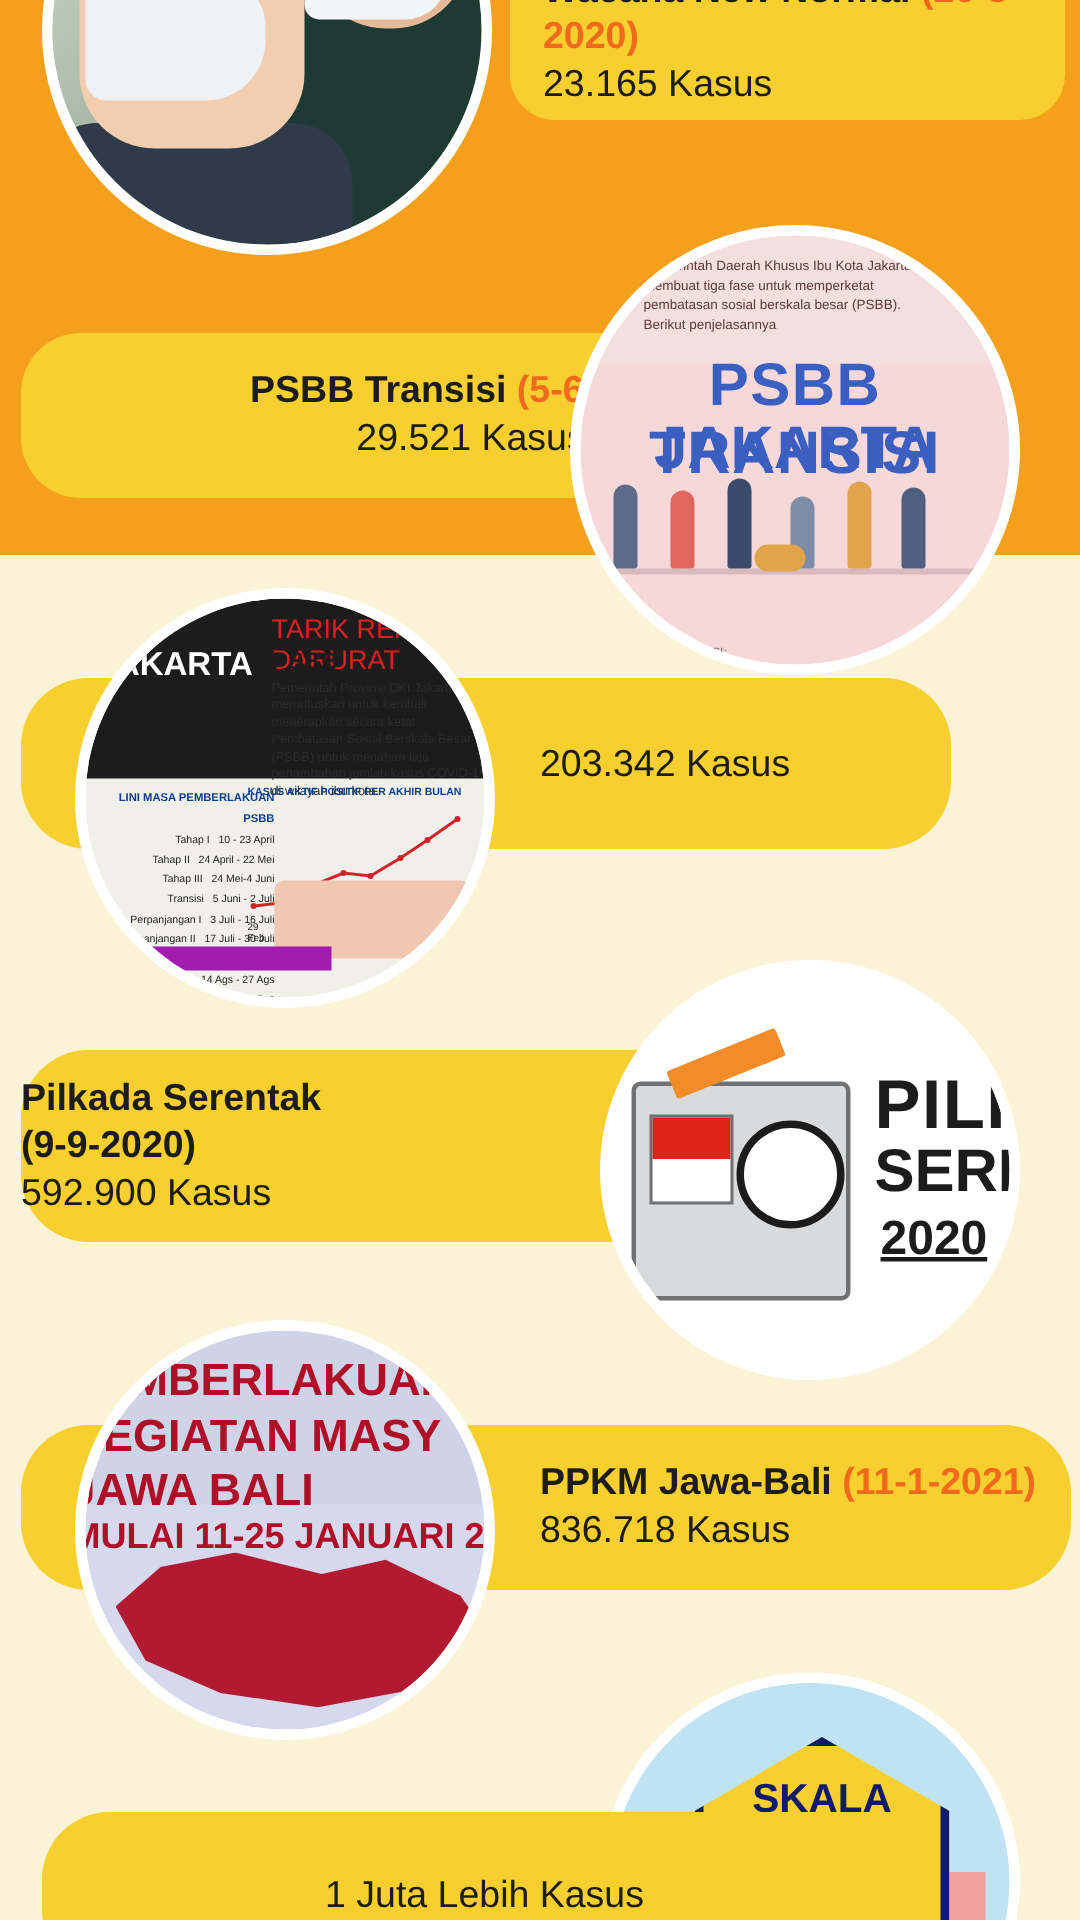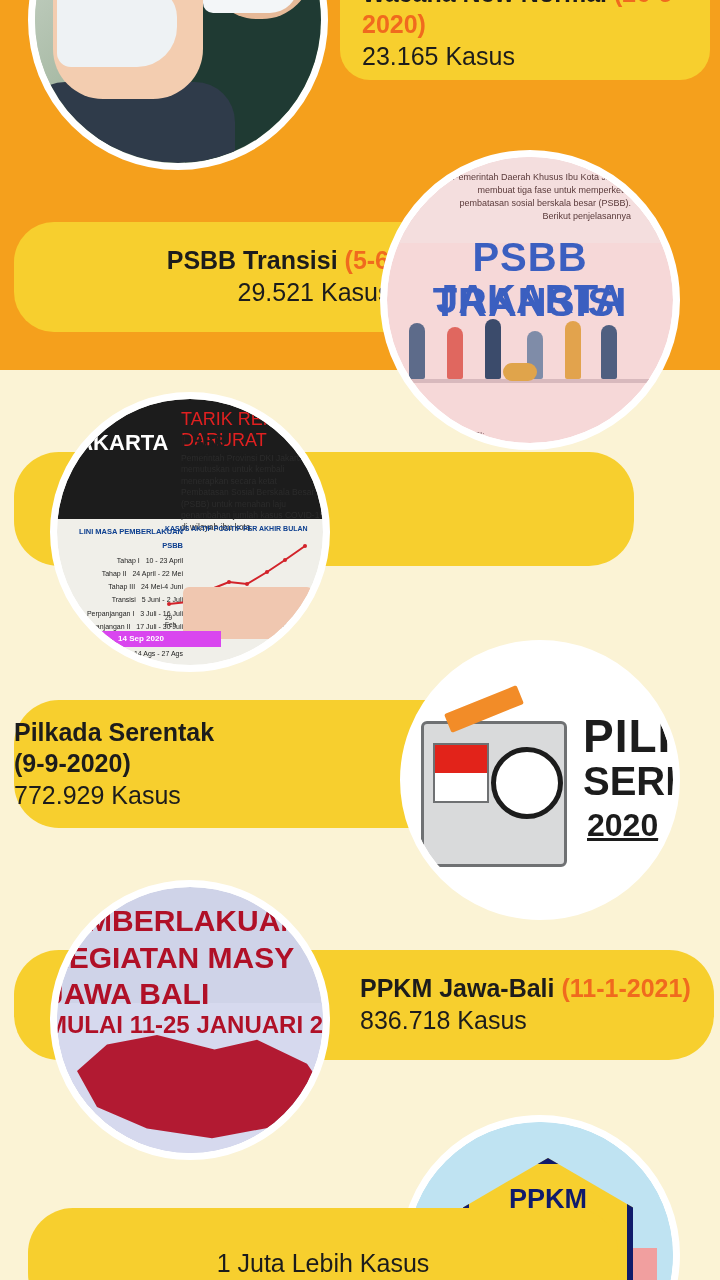--- a/index.html
+++ b/index.html
@@ -143,21 +143,21 @@
     left: 380px; top: 150px;
     width: 300px; height: 300px;
   }
   .ph2 { background: #f6d8d8; }
   .ph2 .hdr {
     position: absolute; left: 0; top: 0; width: 100%; height: 86px;
     background: #f4dede;
   }
   .ph2 .hdr-txt {
     position: absolute; left: 0; top: 14px; width: 100%;
-    text-align: right; font-size: 9px; color: #5a3a3a; line-height: 1.45;
+    text-align: left; font-size: 9px; color: #5a3a3a; line-height: 1.45;
     padding: 0 42px; box-sizing: border-box;
   }
   .ph2 .t1 {
     position: absolute; left: 0; top: 78px; width: 100%;
     text-align: center; font-size: 40px; font-weight: bold; color: #3b5fc0;
     letter-spacing: 1px;
   }
   .ph2 .t2 {
     position: absolute; left: 0; top: 120px; width: 100%;
     text-align: center; font-size: 40px; font-weight: bold; color: #3b5fc0;
@@ -215,22 +215,22 @@
     position: absolute; left: 6px; top: 126px; width: 120px;
     font-size: 7px; color: #1c1c1c; line-height: 1.9; text-align: right;
   }
   .ph3 .tbl .hd { font-weight: bold; font-size: 7.5px; color: #0d3f8f; }
   .ph3 .chart {
     position: absolute; right: 8px; top: 126px; width: 150px; height: 100px;
   }
   .ph3 .chart .ct { font-size: 7px; color: #0d3f8f; font-weight: bold; }
   .ph3 .redbar {
     position: absolute; left: 4px; bottom: 18px; width: 160px; height: 16px;
-    background: #d946ef; color: #fff; font-size: 8px; font-weight: bold;
-    text-align: center; line-height: 16px;
+    background: #a21caf; color: #fff; font-size: 8px; font-weight: normal;
+    line-height: 16px;
   }
   .ph3 .bed {
     position: absolute; right: 10px; bottom: 26px; width: 130px; height: 52px;
     background: #f0c7b0; border-radius: 6px;
   }
 
   
   #e4-pill {
     left: 14px; top: 700px;
     width: 600px; height: 128px;
@@ -397,20 +397,21 @@
         <div class="w" style="left:140px; height:48px; background:#7f8ca8;"></div>
         <div class="w" style="left:178px; height:58px; background:#e2a34d;"></div>
         <div class="w" style="left:214px; height:54px; background:#4f5f80;"></div>
         <div class="w" style="left:116px; bottom:-2px; width:34px; height:18px; background:#e0a44b; border-radius:9px;"></div>
       </div>
       <div class="foot">PRINSIP MASA TRANSISI:</div>
     </div>
   </div>
 
   <div class="pill" id="e3-pill">
+    <div class="line2">203.342 Kasus</div>
   </div>
   <div class="photo" id="e3-photo">
     <div class="photo-inner ph3">
       <div class="dark"></div>
       <div class="dk-t">RI</div>
       <div class="dk-t" style="top:32px;">JAKARTA</div>
       <div class="hl">TARIK REM DARURAT</div>
       <div class="hl2">PSBB DIPERKETAT</div>
       <div class="para">Pemerintah Provinsi DKI Jakarta memutuskan untuk kembali menerapkan secara ketat Pembatasan Sosial Berskala Besar (PSBB) untuk menahan laju penambahan jumlah kasus COVID-19 di wilayah ibu kota.</div>
       <div class="tbl">
@@ -459,21 +460,21 @@
         </div>
       </div>
       <div class="bed"></div>
       <div class="redbar">14 Sep 2020</div>
     </div>
   </div>
 
   <div class="pill center" id="e4-pill">
     <div class="line1">Pilkada Serentak</div>
     <div class="line1 date">(9-9-2020)</div>
-    <div class="line2">772.929 Kasus</div>
+    <div class="line2">592.900 Kasus</div>
   </div>
   <div class="photo" id="e4-photo">
     <div class="photo-inner ph4">
       <div class="box"></div>
       <div class="slot"></div>
       <div class="flag"></div>
       <div class="seal"></div>
       <div class="big1">PILKADA</div>
       <div class="big2">SERENTAK</div>
       <div class="big3">2020</div>
@@ -501,21 +502,20 @@
   </div>
 
   <div class="photo" id="e6-photo">
     <div class="photo-inner ph6">
       <div class="sky"></div>
       <div class="bld1"></div>
       <div class="bld2"></div>
       <div class="bld3"></div>
       <div class="hex"></div>
       <div class="hex-txt">
-        <div>PPKM</div>
         <div>SKALA</div>
         <div>MIKRO</div>
       </div>
     </div>
   </div>
   <div class="pill center" id="e6-pill">
     <div class="line2">1 Juta Lebih Kasus</div>
   </div>
 
 </div>

